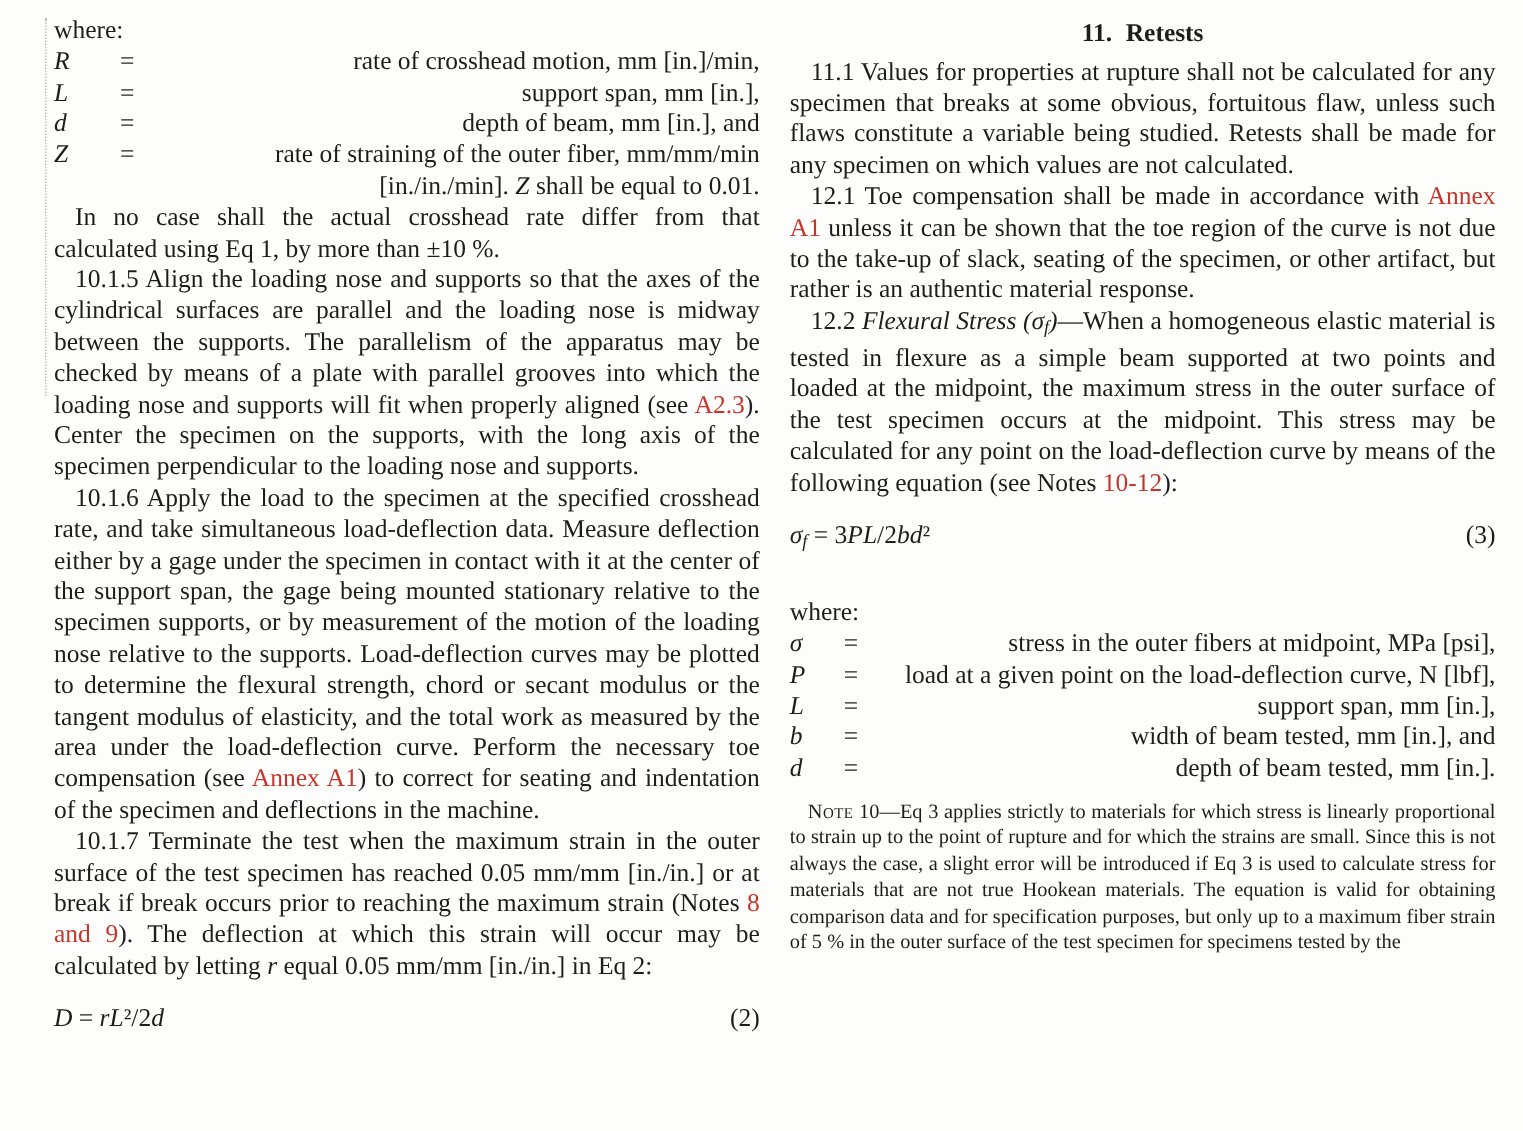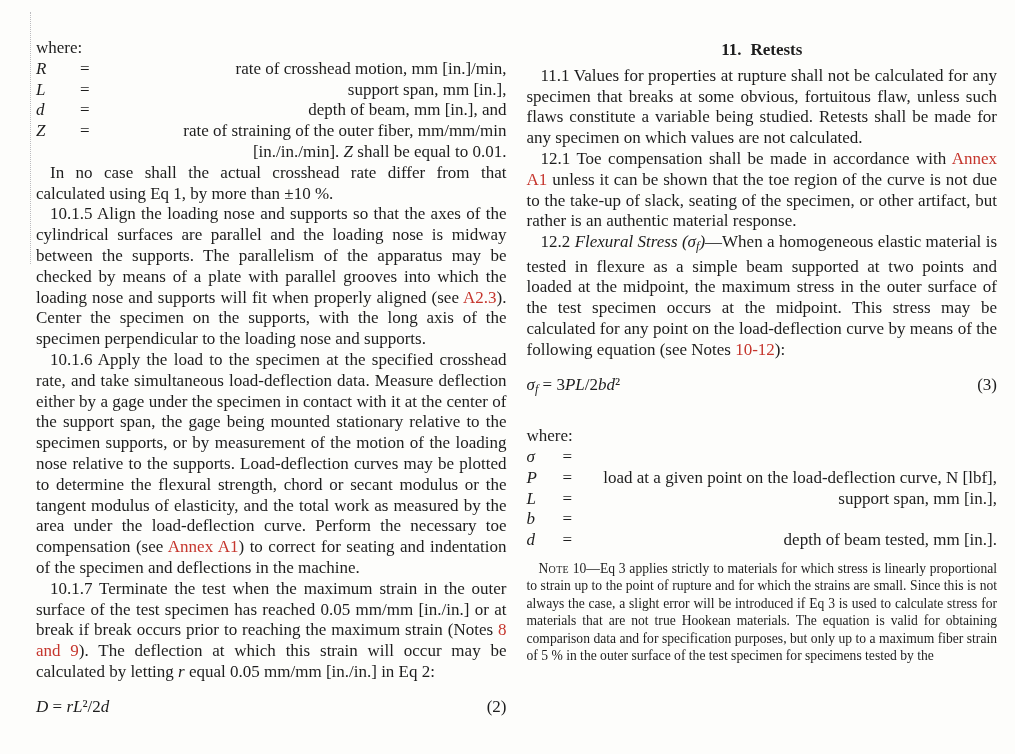--- a/index.html
+++ b/index.html
@@ -12,21 +12,20 @@
     position: relative;
   }
   .page {
     position: absolute;
     left: 0; top: 0;
     width: 1015px; height: 698px;
     box-sizing: border-box;
     padding: 10px 18px 0 36px;
     display: flex;
     gap: 20px;
-    margin-top: 28px;
   }
   .col {
     width: 477px;
     font-size: 17px;
     line-height: 20.8px;
     text-align: justify;
   }
   .para { margin: 0; text-indent: 14px; }
   .plainline { margin: 0; }
   .deflist { margin: 0; }
@@ -135,34 +134,36 @@
       <span class="eq-body"><span class="run-i">σ</span><span class="run-isub">f</span><span> = 3</span><span class="run-i">PL</span><span>/2</span><span class="run-i">bd</span><span>²</span></span>
       <span class="eq-num">(3)</span>
     </div>
 
     <p class="plainline">where:</p>
 
     <div class="deflist">
       <div class="defrow">
         <span class="defsym">σ</span>
         <span class="defeq">=</span>
+        <span class="defdesc"><span>stress in the outer fibers at midpoint, MPa [psi],</span></span>
       </div>
       <div class="defrow">
         <span class="defsym">P</span>
         <span class="defeq">=</span>
         <span class="defdesc"><span>load at a given point on the load-deflection curve, N [lbf],</span></span>
       </div>
       <div class="defrow">
         <span class="defsym">L</span>
         <span class="defeq">=</span>
         <span class="defdesc"><span>support span, mm [in.],</span></span>
       </div>
       <div class="defrow">
         <span class="defsym">b</span>
         <span class="defeq">=</span>
+        <span class="defdesc"><span>width of beam tested, mm [in.], and</span></span>
       </div>
       <div class="defrow">
         <span class="defsym">d</span>
         <span class="defeq">=</span>
         <span class="defdesc"><span>depth of beam tested, mm [in.].</span></span>
       </div>
     </div>
 
     <p class="note"><span class="run-sc">Note</span><span> 10—Eq 3 applies strictly to materials for which stress is linearly proportional to strain up to the point of rupture and for which the strains are small. Since this is not always the case, a slight error will be introduced if Eq 3 is used to calculate stress for materials that are not true Hookean materials. The equation is valid for obtaining comparison data and for specification purposes, but only up to a maximum fiber strain of 5 % in the outer surface of the test specimen for specimens tested by the</span></p>
   </div>

